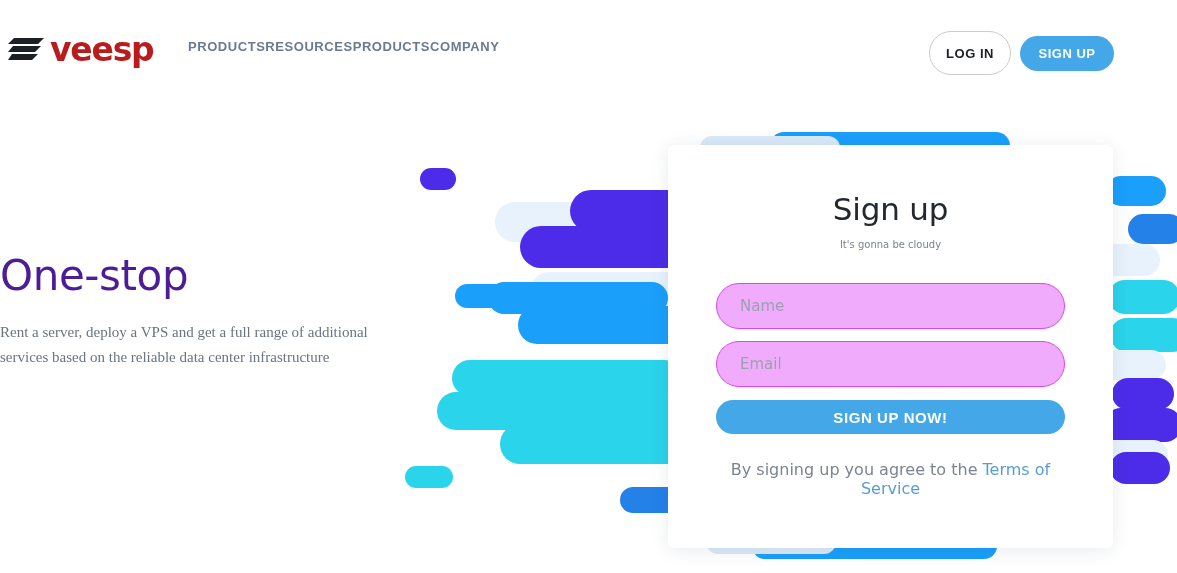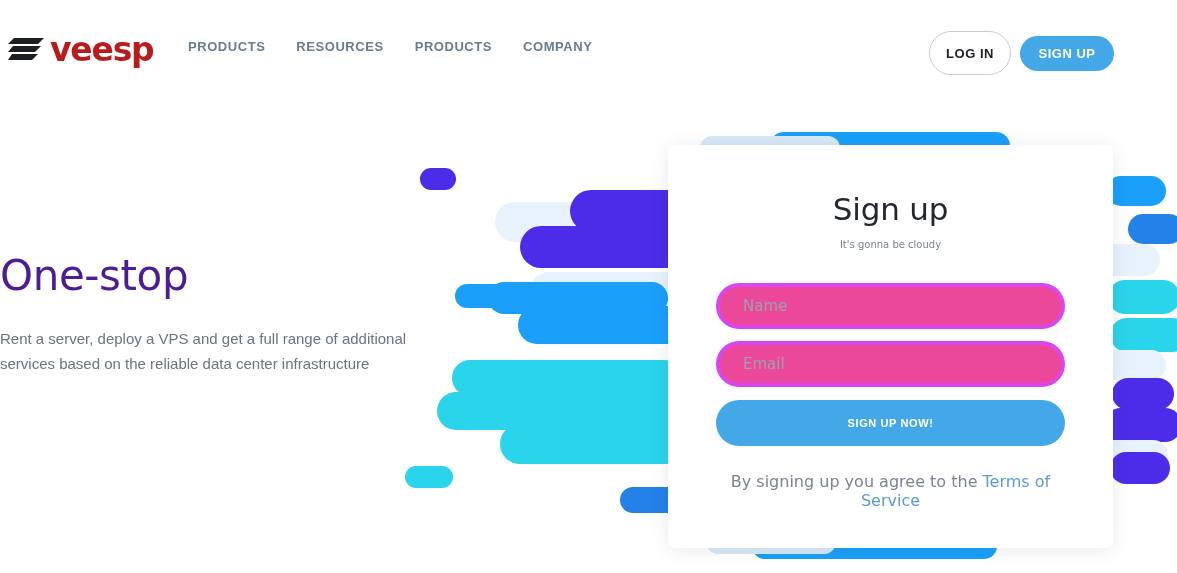--- a/index.html
+++ b/index.html
@@ -19,21 +19,21 @@
   #header {
     position: absolute; top: 0; left: 0; width: 1177px; height: 96px;
     z-index: 30; display: flex; align-items: center;
   }
   #logo { position: absolute; left: 8px; top: 30px; display: flex; align-items: center; height: 38px; }
   #logo-icon { width: 36px; height: 24px; margin-right: 6px; display: block; }
   #logo-text {
     font-size: 33px; font-weight: bold; color: #b91c1c;
     letter-spacing: -1.2px; line-height: 1; font-family: "DejaVu Sans", sans-serif;
   }
-  #nav { position: absolute; left: 188px; top: 39px; display: flex; gap: 31px; }
+  #nav { position: absolute; left: 188px; top: 39px; display: flex; }
   .nav-link {
     font-size: 13px; font-weight: bold; color: #6a7b91;
     letter-spacing: 0.55px; text-decoration: none; cursor: pointer; white-space: nowrap;
   }
   #header-actions { position: absolute; right: 63px; top: 31px; display: flex; align-items: center; gap: 9px; }
   #login-btn {
     width: 82px; height: 44px; border-radius: 999px;
     border: 1px solid #c9ccd1; background: #fff; color: #1c1f24;
     font-size: 13px; font-weight: bold; letter-spacing: 0.5px; cursor: pointer;
     font-family: "Liberation Sans", sans-serif;
@@ -45,51 +45,51 @@
     font-family: "Liberation Sans", sans-serif;
   }
 
   
   #hero { position: absolute; left: 0; top: 252px; width: 470px; z-index: 20; }
   .hero-line {
     font-size: 42px; color: #4c1d95; line-height: 48px;
     font-weight: normal; letter-spacing: -0.4px; font-family: "DejaVu Sans", sans-serif;
   }
   #hero-sub {
-    margin-top: 26px; font-size: 15px; color: #6b7480; line-height: 25px;
-    font-family: Liberation Sans, sans-serif;
+    margin-top: 20px; font-size: 15px; color: #6b7480; line-height: 25px;
+    font-family: Liberation Serif, serif;
   }
 
   
   #card {
     position: absolute; left: 668px; top: 145px; width: 445px; height: 403px;
     background: #ffffff; border-radius: 6px; z-index: 25;
     box-shadow: 0 2px 18px rgba(40,60,90,0.10);
     padding: 46px 48px 0 48px;
   }
   #card-title {
     text-align: center; font-size: 31px; color: #23272e; font-weight: normal;
     letter-spacing: -0.2px; font-family: "DejaVu Sans", sans-serif;
   }
   #card-sub {
     text-align: center; font-size: 10px; color: #7b8490; margin-top: 12px;
     font-family: "DejaVu Sans", sans-serif;
   }
   .field {
     display: block; width: 349px; height: 46px; margin: 0 auto 12px auto;
-    border: 4px solid #d946ef; border-radius: 999px;
-    padding: 0 23px; font-size: 15px; color: #2b3038; background: #ec4899; outline: none;
+    border: 1px solid #d946ef; border-radius: 999px;
+    padding: 0 23px; font-size: 15px; color: #2b3038; background: #f0abfc; outline: none;
     font-family: "DejaVu Sans", sans-serif;
   }
   .field::placeholder { color: #9aa2ad; }
   #name-field { margin-top: 33px; }
   #submit-btn {
-    display: block; width: 349px; height: 46px; margin: 13px auto 16px auto;
+    display: block; width: 349px; height: 34px; margin: 13px auto 16px auto;
     border: none; border-radius: 999px; background: #44a8e8; color: #fff;
-    font-size: 11px; font-weight: bold; letter-spacing: 0.6px; cursor: pointer;
+    font-size: 15px; font-weight: bold; letter-spacing: 0.6px; cursor: pointer;
     font-family: "Liberation Sans", sans-serif;
   }
   #terms { text-align: center; font-size: 16px; color: #7b8490; margin-top: 26px; font-family: "DejaVu Sans", sans-serif; }
   #terms-link { color: #5b9bd5; text-decoration: none; cursor: pointer; }
 </style>
 </head>
 <body>
 
 <div id="page">
 

